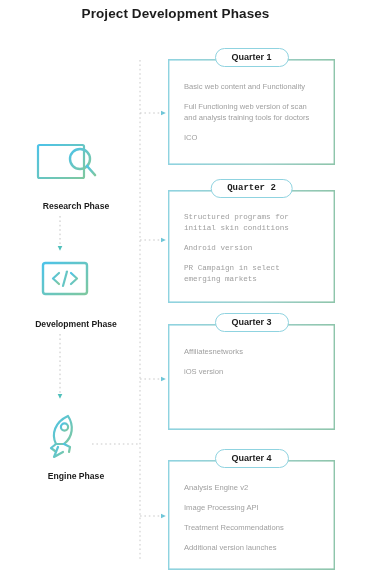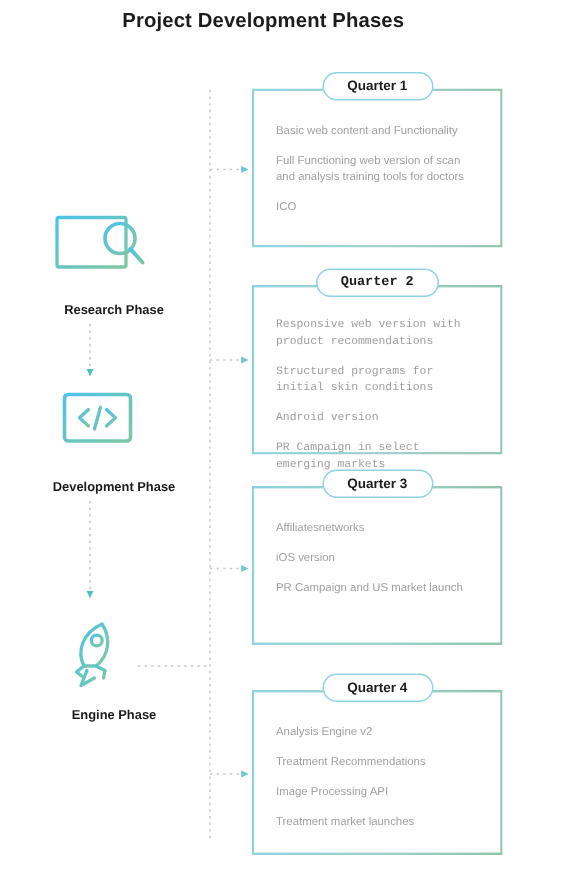--- a/index.html
+++ b/index.html
@@ -203,43 +203,41 @@
     <div class="quarter-item">ICO</div>
   </div>
 </div>
 
 <div class="quarter-card" id="card-q2">
   <svg class="quarter-frame" viewBox="0 0 186 113" preserveAspectRatio="none">
     <rect x="0.8" y="0.8" width="184.4" height="111.4" fill="none" stroke="url(#gradBorder)" stroke-width="1.6"></rect>
   </svg>
   <div class="quarter-tab">Quarter 2</div>
   <div class="quarter-items">
-    <div class="quarter-item">Responsive web version with product recommendations</div>
     <div class="quarter-item">Structured programs for initial skin conditions</div>
     <div class="quarter-item">Android version</div>
     <div class="quarter-item">PR Campaign in select emerging markets</div>
   </div>
 </div>
 
 <div class="quarter-card" id="card-q3">
   <svg class="quarter-frame" viewBox="0 0 186 106" preserveAspectRatio="none">
     <rect x="0.8" y="0.8" width="184.4" height="104.4" fill="none" stroke="url(#gradBorder)" stroke-width="1.6"></rect>
   </svg>
   <div class="quarter-tab">Quarter 3</div>
   <div class="quarter-items">
     <div class="quarter-item">Affiliatesnetworks</div>
     <div class="quarter-item">iOS version</div>
-    <div class="quarter-item">PR Campaign and US market launch</div>
   </div>
 </div>
 
 <div class="quarter-card" id="card-q4">
   <svg class="quarter-frame" viewBox="0 0 186 110" preserveAspectRatio="none">
     <rect x="0.8" y="0.8" width="184.4" height="108.4" fill="none" stroke="url(#gradBorder)" stroke-width="1.6"></rect>
   </svg>
   <div class="quarter-tab">Quarter 4</div>
   <div class="quarter-items">
     <div class="quarter-item">Analysis Engine v2</div>
+    <div class="quarter-item">Image Processing API</div>
     <div class="quarter-item">Treatment Recommendations</div>
-    <div class="quarter-item">Image Processing API</div>
-    <div class="quarter-item">Treatment market launches</div>
+    <div class="quarter-item">Additional version launches</div>
   </div>
 </div>
 
 </body></html>

